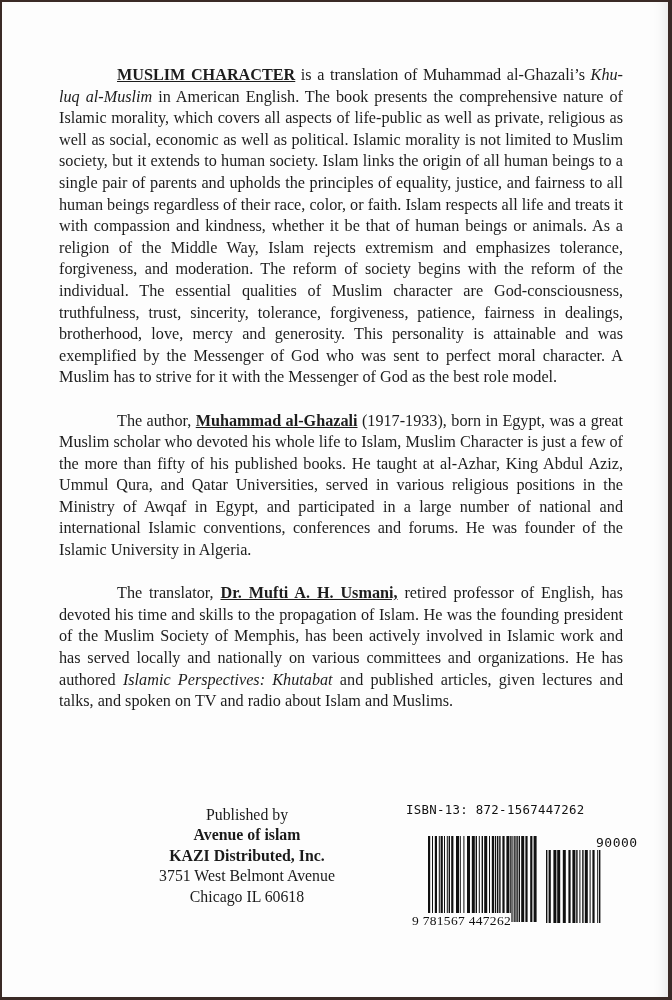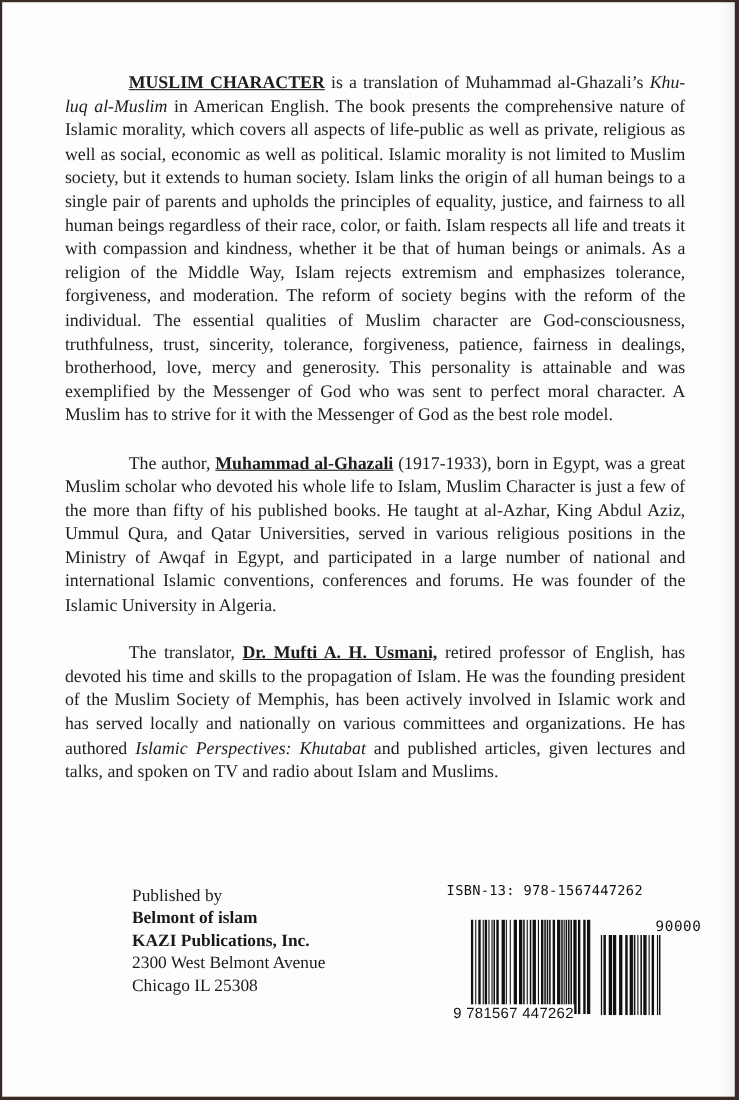--- a/index.html
+++ b/index.html
@@ -17,21 +17,21 @@
     position: absolute; left: 57px; top: 63px; width: 564px;
     color: #1d1d1d; font-size: 16.2px; line-height: 21.6px;
     text-align: justify;
   }
   .body-text p { margin: 0 0 21.6px 0; text-indent: 58px; }
   .body-text b { font-weight: bold; text-decoration: underline; }
   .body-text i { font-style: italic; }
 
   .publisher {
     position: absolute; left: 118px; top: 803px; width: 254px;
-    text-align: left; color: #1a1a1a; font-size: 15.8px; line-height: 20.4px;
+    text-align: center; color: #1a1a1a; font-size: 15.8px; line-height: 20.4px;
   }
   .publisher .bold { font-weight: bold; }
 
   .isbn-block {
     position: absolute; left: 404px; top: 801px; width: 210px;
   }
   .isbn-line {
     font-family: "DejaVu Sans Mono", "Liberation Mono", monospace;
     font-size: 12.4px; line-height: 14px; color: #111; letter-spacing: 0.3px;
     white-space: nowrap;
@@ -42,47 +42,47 @@
   .barcode-addon {
     position: absolute; left: 140px; top: 47px; width: 56px; height: 73px;
   }
   .addon-digits {
     position: absolute; left: 150px; top: 32px;
     font-family: "DejaVu Sans Mono", "Liberation Mono", monospace;
     font-size: 13px; color: #111; letter-spacing: 0.5px; margin-left: 40px;
   }
   .main-digits {
     position: absolute; left: 6px; top: 110px; white-space: nowrap;
-    font-family: Liberation Sans, sans-serif;
+    font-family: Liberation Serif, serif;
     font-size: 13.5px; color: #111; letter-spacing: 0.3px;
     background: transparent;
   }
   .main-digits span { background: #fdfdfd; }
 </style>
 </head>
 <body>
 
 <div class="page">
 
   <div class="body-text">
     <p><b>MUSLIM CHARACTER</b><span> is a translation of Muhammad al-Ghazali’s </span><i>Khu­luq al-Muslim</i><span> in American English. The book presents the comprehensive nature of Islamic morality, which covers all aspects of life-public as well as private, religious as well as social, economic as well as political. Islamic morality is not limited to Muslim society, but it extends to human society. Islam links the origin of all human beings to a single pair of parents and upholds the principles of equality, justice, and fairness to all human beings regardless of their race, color, or faith. Islam respects all life and treats it with compassion and kindness, whether it be that of human beings or animals. As a religion of the Middle Way, Islam rejects extremism and emphasizes tolerance, forgiveness, and moderation. The reform of society begins with the re­form of the individual. The essential qualities of Muslim character are God-con­sciousness, truthfulness, trust, sincerity, tolerance, forgiveness, patience, fairness in dealings, brotherhood, love, mercy and generosity. This personality is attainable and was exemplified by the Messenger of God who was sent to perfect moral char­acter. A Muslim has to strive for it with the Messenger of God as the best role model.</span></p>
     <p><span>The author, </span><b>Muhammad al-Ghazali</b><span> (1917-1933), born in Egypt, was a great Muslim scholar who devoted his whole life to Islam, Muslim Character is just a few of the more than fifty of his published books. He taught at al-Azhar, King Abdul Aziz, Ummul Qura, and Qatar Universities, served in various religious positions in the Ministry of Awqaf in Egypt, and participated in a large number of national and international Islamic conventions, conferences and forums. He was founder of the Islamic University in Algeria.</span></p>
     <p><span>The translator, </span><b>Dr. Mufti A. H. Usmani,</b><span> retired professor of English, has devoted his time and skills to the propagation of Islam. He was the founding pres­ident of the Muslim Society of Memphis, has been actively involved in Islamic work and has served locally and nationally on various committees and organizations. He has authored </span><i>Islamic Perspectives: Khutabat</i><span>  and published articles, given lectures and talks, and spoken on TV and radio about Islam and Muslims.</span></p>
   </div>
 
   <div class="publisher">
     <div>Published by</div>
-    <div class="bold">Belmont of islam</div>
-    <div class="bold">KAZI Publications, Inc.</div>
-    <div>2300 West Belmont Avenue</div>
-    <div>Chicago IL 25308</div>
+    <div class="bold">Avenue of islam</div>
+    <div class="bold">KAZI Distributed, Inc.</div>
+    <div>3751 West Belmont Avenue</div>
+    <div>Chicago IL 60618</div>
   </div>
 
   <div class="isbn-block">
-    <div class="isbn-line">ISBN-13: 978-1567447262</div>
+    <div class="isbn-line">ISBN-13: 872-1567447262</div>
     <svg class="barcode-main" id="bc-main" viewBox="0 0 111 86" preserveAspectRatio="none">
         <rect x="0" y="0" width="2.2" height="86" fill="#111111"></rect>
         <rect x="4" y="0" width="1" height="86" fill="#111111"></rect>
         <rect x="6.8" y="0" width="2.2" height="86" fill="#111111"></rect>
         <rect x="10.8" y="0" width="1" height="86" fill="#111111"></rect>
         <rect x="12.600000000000001" y="0" width="2.2" height="86" fill="#111111"></rect>
         <rect x="16" y="0" width="1" height="86" fill="#111111"></rect>
         <rect x="18.8" y="0" width="1" height="86" fill="#111111"></rect>
         <rect x="20.6" y="0" width="1.4" height="86" fill="#111111"></rect>
         <rect x="23.200000000000003" y="0" width="2.2" height="86" fill="#111111"></rect>

